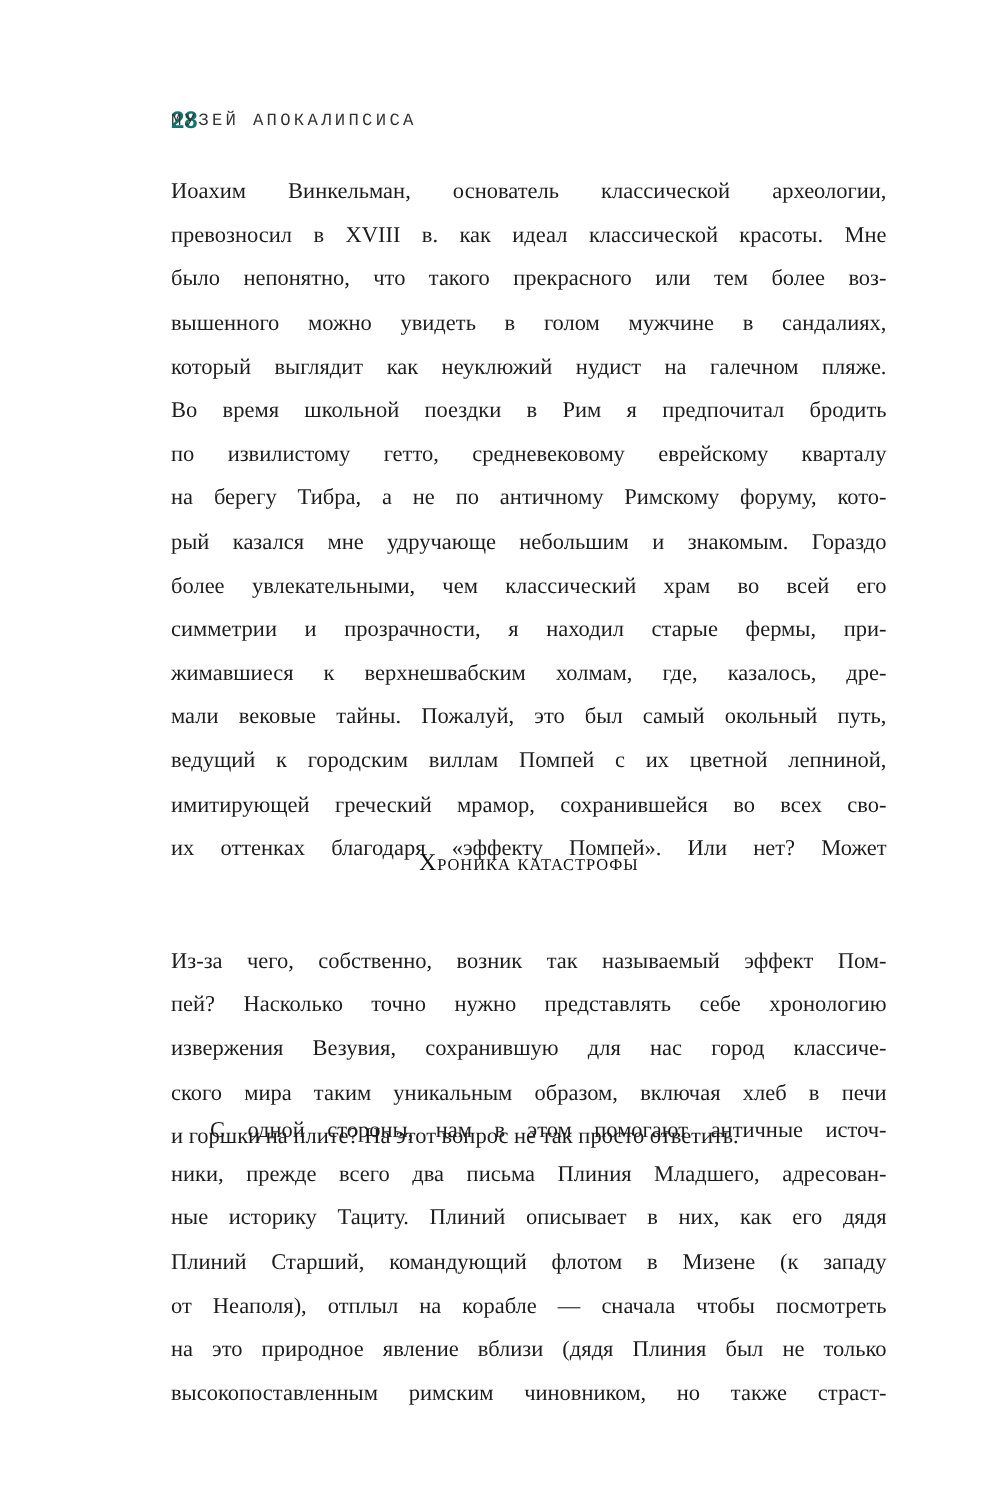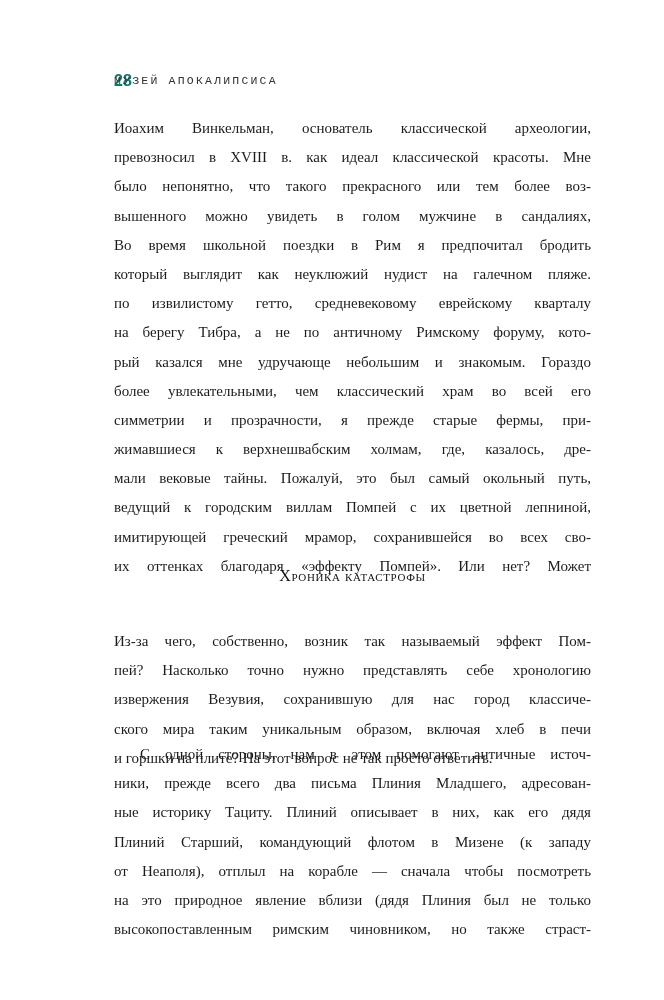--- a/index.html
+++ b/index.html
@@ -26,27 +26,27 @@
 <div class="running-head">
   <span class="page-num">28</span>
   <span class="book-title">МУЗЕЙ АПОКАЛИПСИСА</span>
 </div>
 
 <div class="block" style="top:114px;">
   <span class="line">Иоахим Винкельман, основатель классической археологии,</span>
   <span class="line">превозносил в XVIII в. как идеал классической красоты. Мне</span>
   <span class="line">было непонятно, что такого прекрасного или тем более воз-</span>
   <span class="line">вышенного можно увидеть в голом мужчине в сандалиях,</span>
+  <span class="line">который выглядит как неуклюжий нудист на галечном пляже.</span>
   <span class="line">Во время школьной поездки в Рим я предпочитал бродить</span>
-  <span class="line">который выглядит как неуклюжий нудист на галечном пляже.</span>
   <span class="line">по извилистому гетто, средневековому еврейскому кварталу</span>
   <span class="line">на берегу Тибра, а не по античному Римскому форуму, кото-</span>
   <span class="line">рый казался мне удручающе небольшим и знакомым. Гораздо</span>
   <span class="line">более увлекательными, чем классический храм во всей его</span>
-  <span class="line">симметрии и прозрачности, я прежде старые фермы, при-</span>
+  <span class="line">симметрии и прозрачности, я находил старые фермы, при-</span>
   <span class="line">жимавшиеся к верхнешвабским холмам, где, казалось, дре-</span>
   <span class="line">мали вековые тайны. Пожалуй, это был самый окольный путь,</span>
   <span class="line">ведущий к городским виллам Помпей с их цветной лепниной,</span>
   <span class="line">имитирующей греческий мрамор, сохранившейся во всех сво-</span>
   <span class="line">их оттенках благодаря «эффекту Помпей». Или нет? Может</span>
 </div>
 
 <div class="heading">Хроника катастрофы</div>
 
 <div class="block" style="top:627px;">

